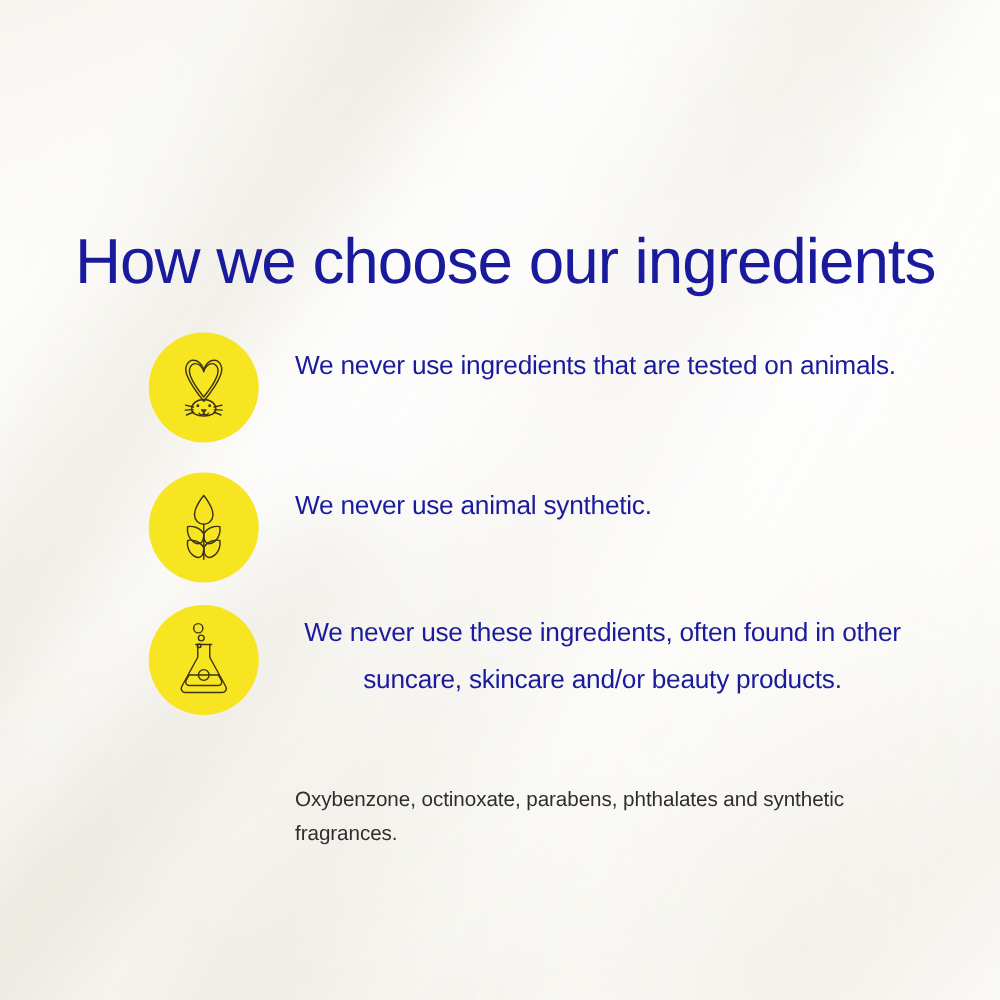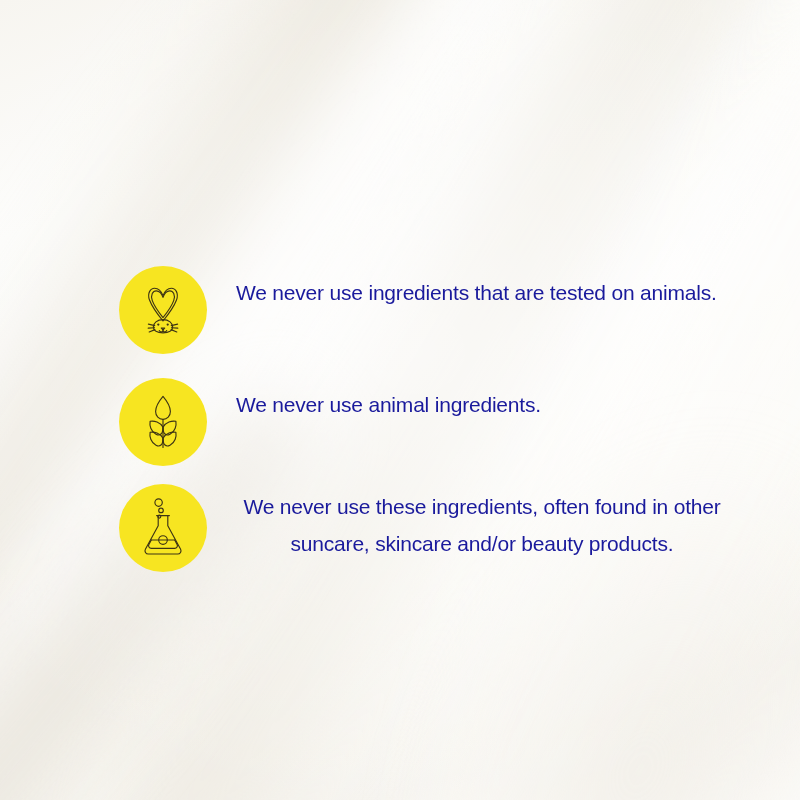--- a/index.html
+++ b/index.html
@@ -160,20 +160,21 @@
   <div class="bg-streak streak-a"></div>
   <div class="bg-streak streak-b"></div>
   <div class="bg-streak streak-c"></div>
   <div class="bg-streak streak-d"></div>
   <div class="bg-streak streak-e"></div>
   <div class="bg-streak streak-f"></div>
   <div class="bg-vignette"></div>
 
   <div class="content">
 
+    <h1 class="page-title">How we choose our ingredients</h1>
 
     <div class="claims">
 
       <div class="claim claim-1">
         <div class="badge">
           <span>
             <svg width="58" height="58" viewBox="0 0 58 58" fill="none" stroke="#3d3414" stroke-width="1.15" stroke-linecap="round" stroke-linejoin="round">
 
               <path d="M29 40 C29 40 18.5 27 15.5 19 C13 12.4 16.4 7.2 20.6 7.2 C24.4 7.2 27.4 10.4 29 14.6 C30.6 10.4 33.6 7.2 37.4 7.2 C41.6 7.2 45 12.4 42.5 19 C39.5 27 29 40 29 40 Z"></path>
               <path d="M29 36.6 C29 36.6 20.8 26.4 18.3 19.6 C16.2 13.9 19 9.9 22.2 9.9 C25.3 9.9 27.8 12.8 29 16.4 C30.2 12.8 32.7 9.9 35.8 9.9 C39 9.9 41.8 13.9 39.7 19.6 C37.2 26.4 29 36.6 29 36.6 Z"></path>
@@ -210,21 +211,21 @@
               <path d="M25 25.8 L25 53.4"></path>
 
               <path d="M25 33.2 C22.2 27.9 16.2 26.6 12.1 27.3 C11.4 31.4 12.7 37.4 18 40.2 C22 42.3 25 40 25 33.2 Z"></path>
               <path d="M25 33.2 C27.8 27.9 33.8 26.6 37.9 27.3 C38.6 31.4 37.3 37.4 32 40.2 C28 42.3 25 40 25 33.2 Z"></path>
 
               <path d="M25 44.2 C22.2 38.9 16.2 37.6 12.1 38.3 C11.4 42.4 12.7 48.4 18 51.2 C22 53.3 25 51 25 44.2 Z"></path>
               <path d="M25 44.2 C27.8 38.9 33.8 37.6 37.9 38.3 C38.6 42.4 37.3 48.4 32 51.2 C28 53.3 25 51 25 44.2 Z"></path>
             </svg>
           </span>
         </div>
-        <div class="claim-text">We never use animal ingredients.</div>
+        <div class="claim-text">We never use animal synthetic.</div>
       </div>
 
       <div class="claim claim-3">
         <div class="badge">
           <span>
             <svg width="52" height="60" viewBox="0 0 52 60" fill="none" stroke="#3d3414" stroke-width="1.15" stroke-linecap="round" stroke-linejoin="round">
 
               <circle cx="21.6" cy="4.6" r="3.7"></circle>
               <circle cx="24.0" cy="12.4" r="2.3"></circle>
               <circle cx="22.3" cy="18.6" r="1.5"></circle>
@@ -239,15 +240,16 @@
 
               <circle cx="26" cy="42.0" r="4.3"></circle>
             </svg>
           </span>
         </div>
         <div class="claim-text">We never use these ingredients, often found in other suncare, skincare and/or beauty products.</div>
       </div>
 
     </div>
 
+    <p class="fine-print">Oxybenzone, octinoxate, parabens, phthalates and synthetic fragrances.</p>
 
   </div>
 </div>
 
 </body></html>

